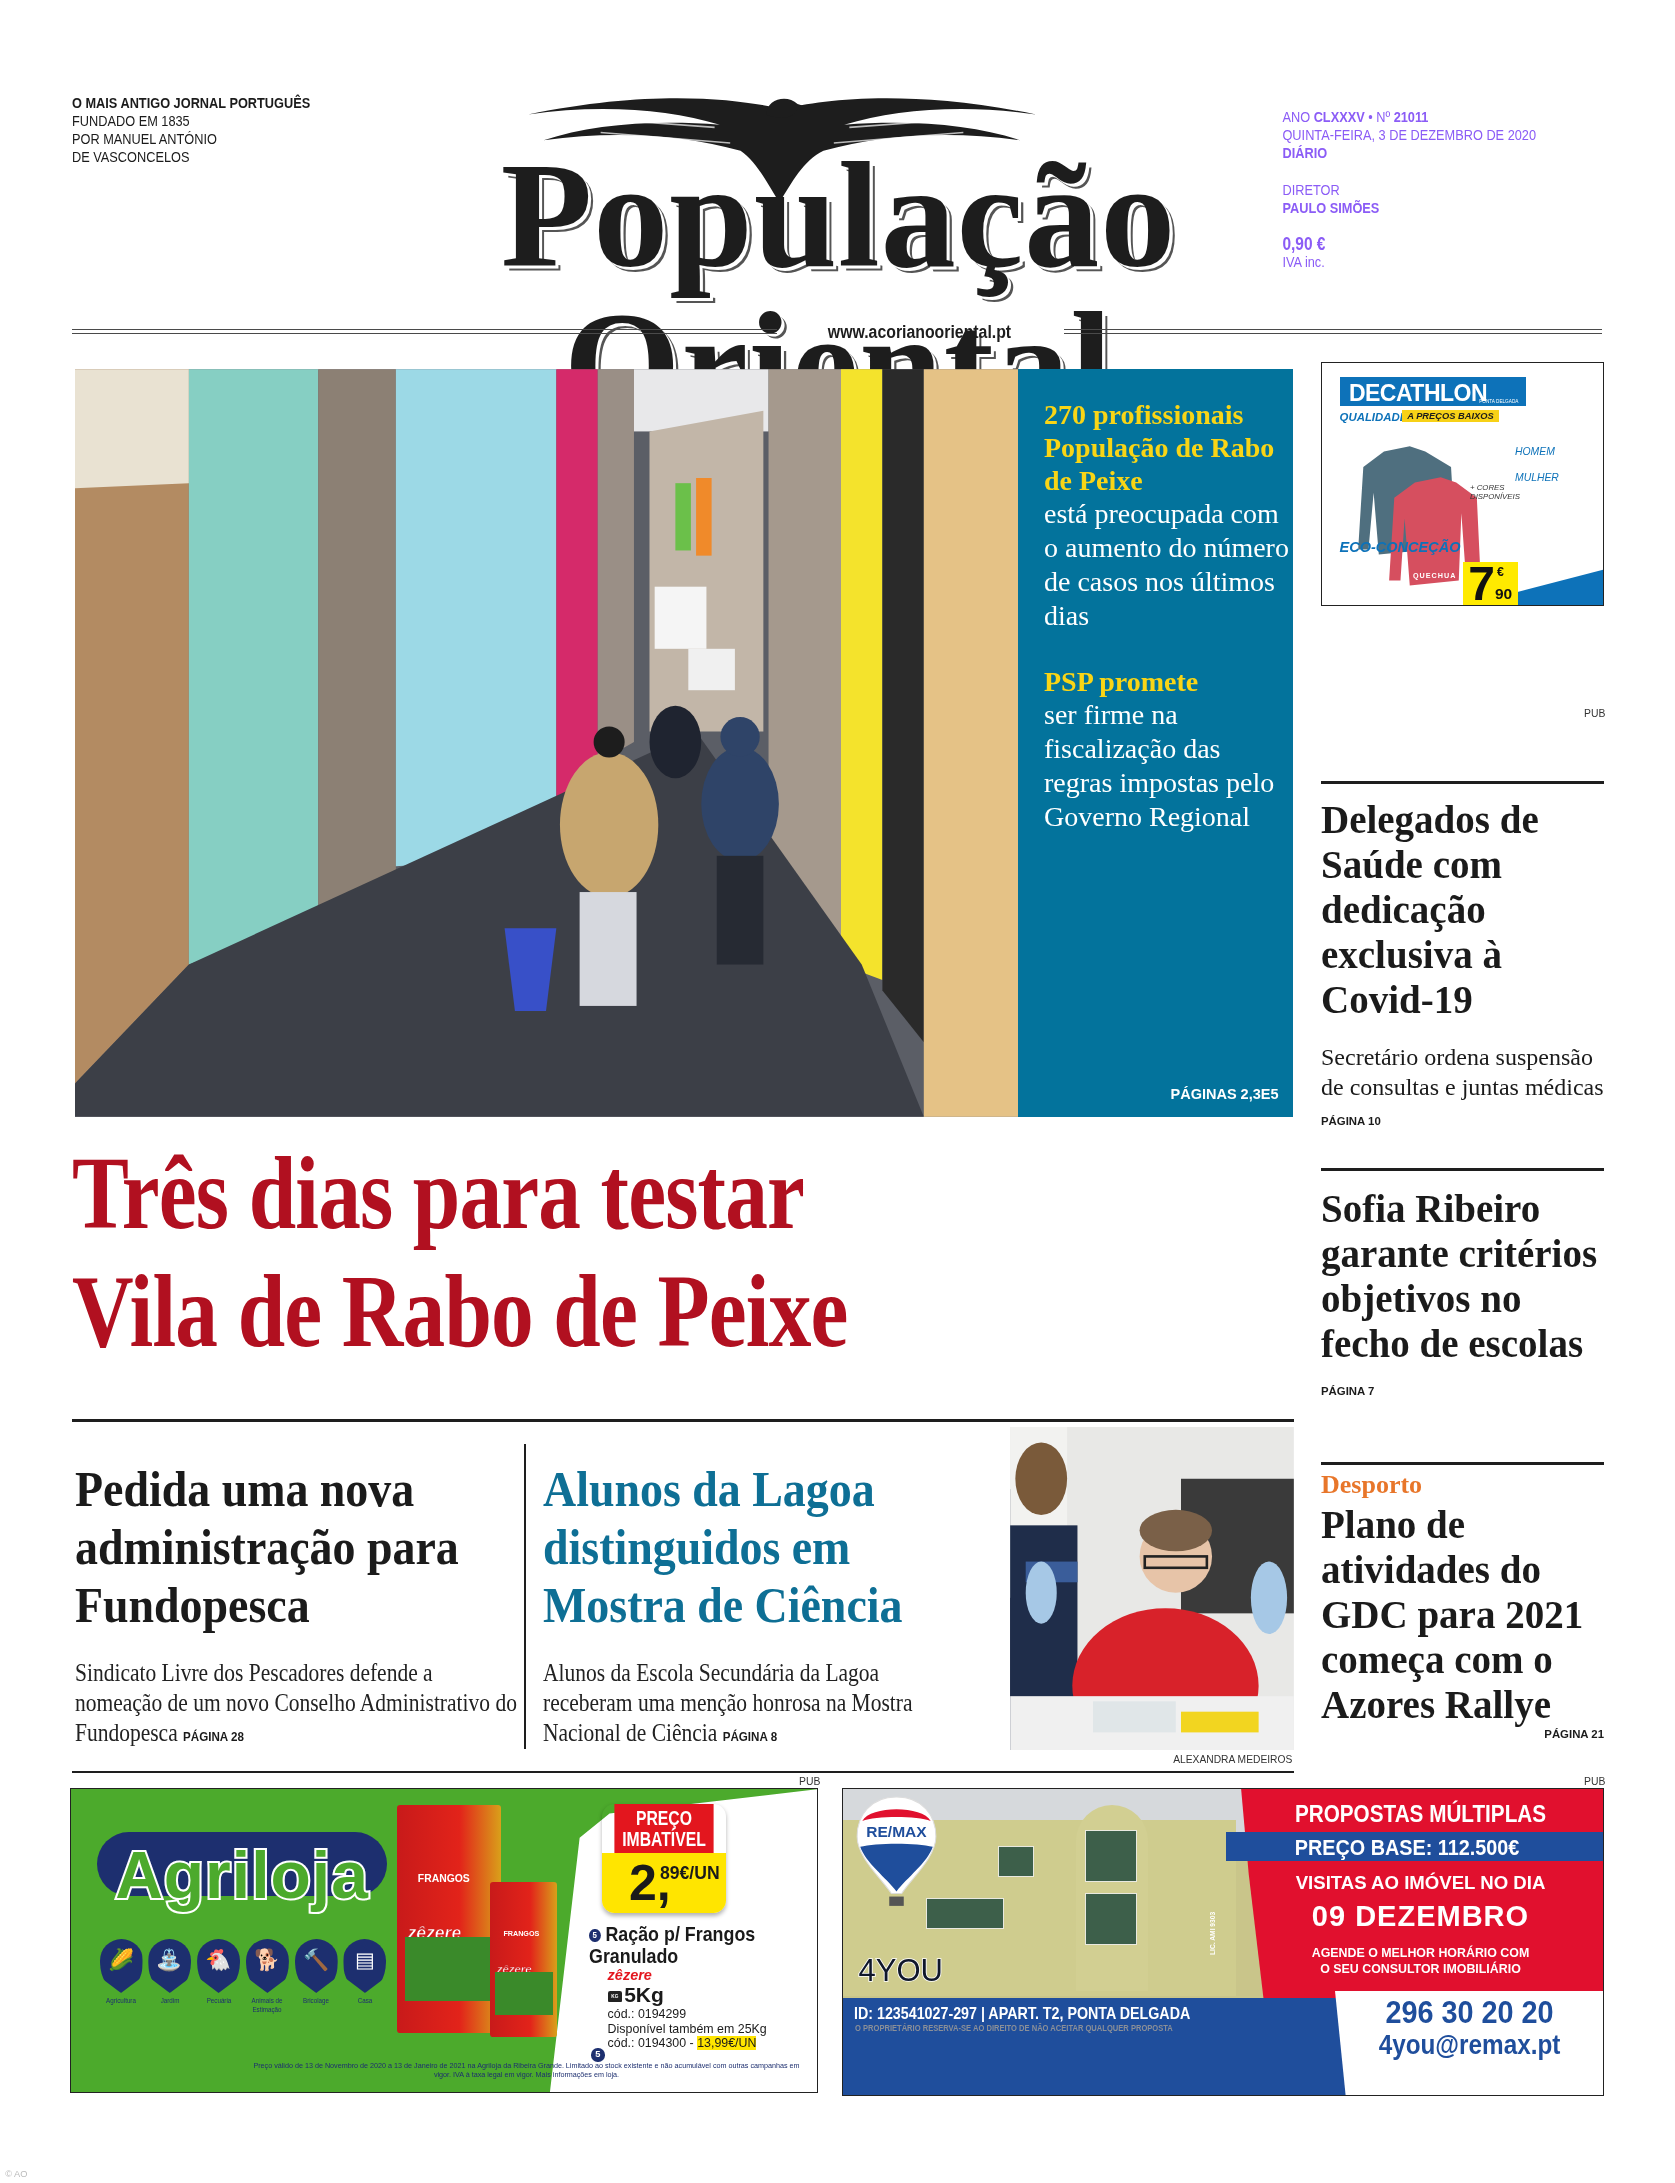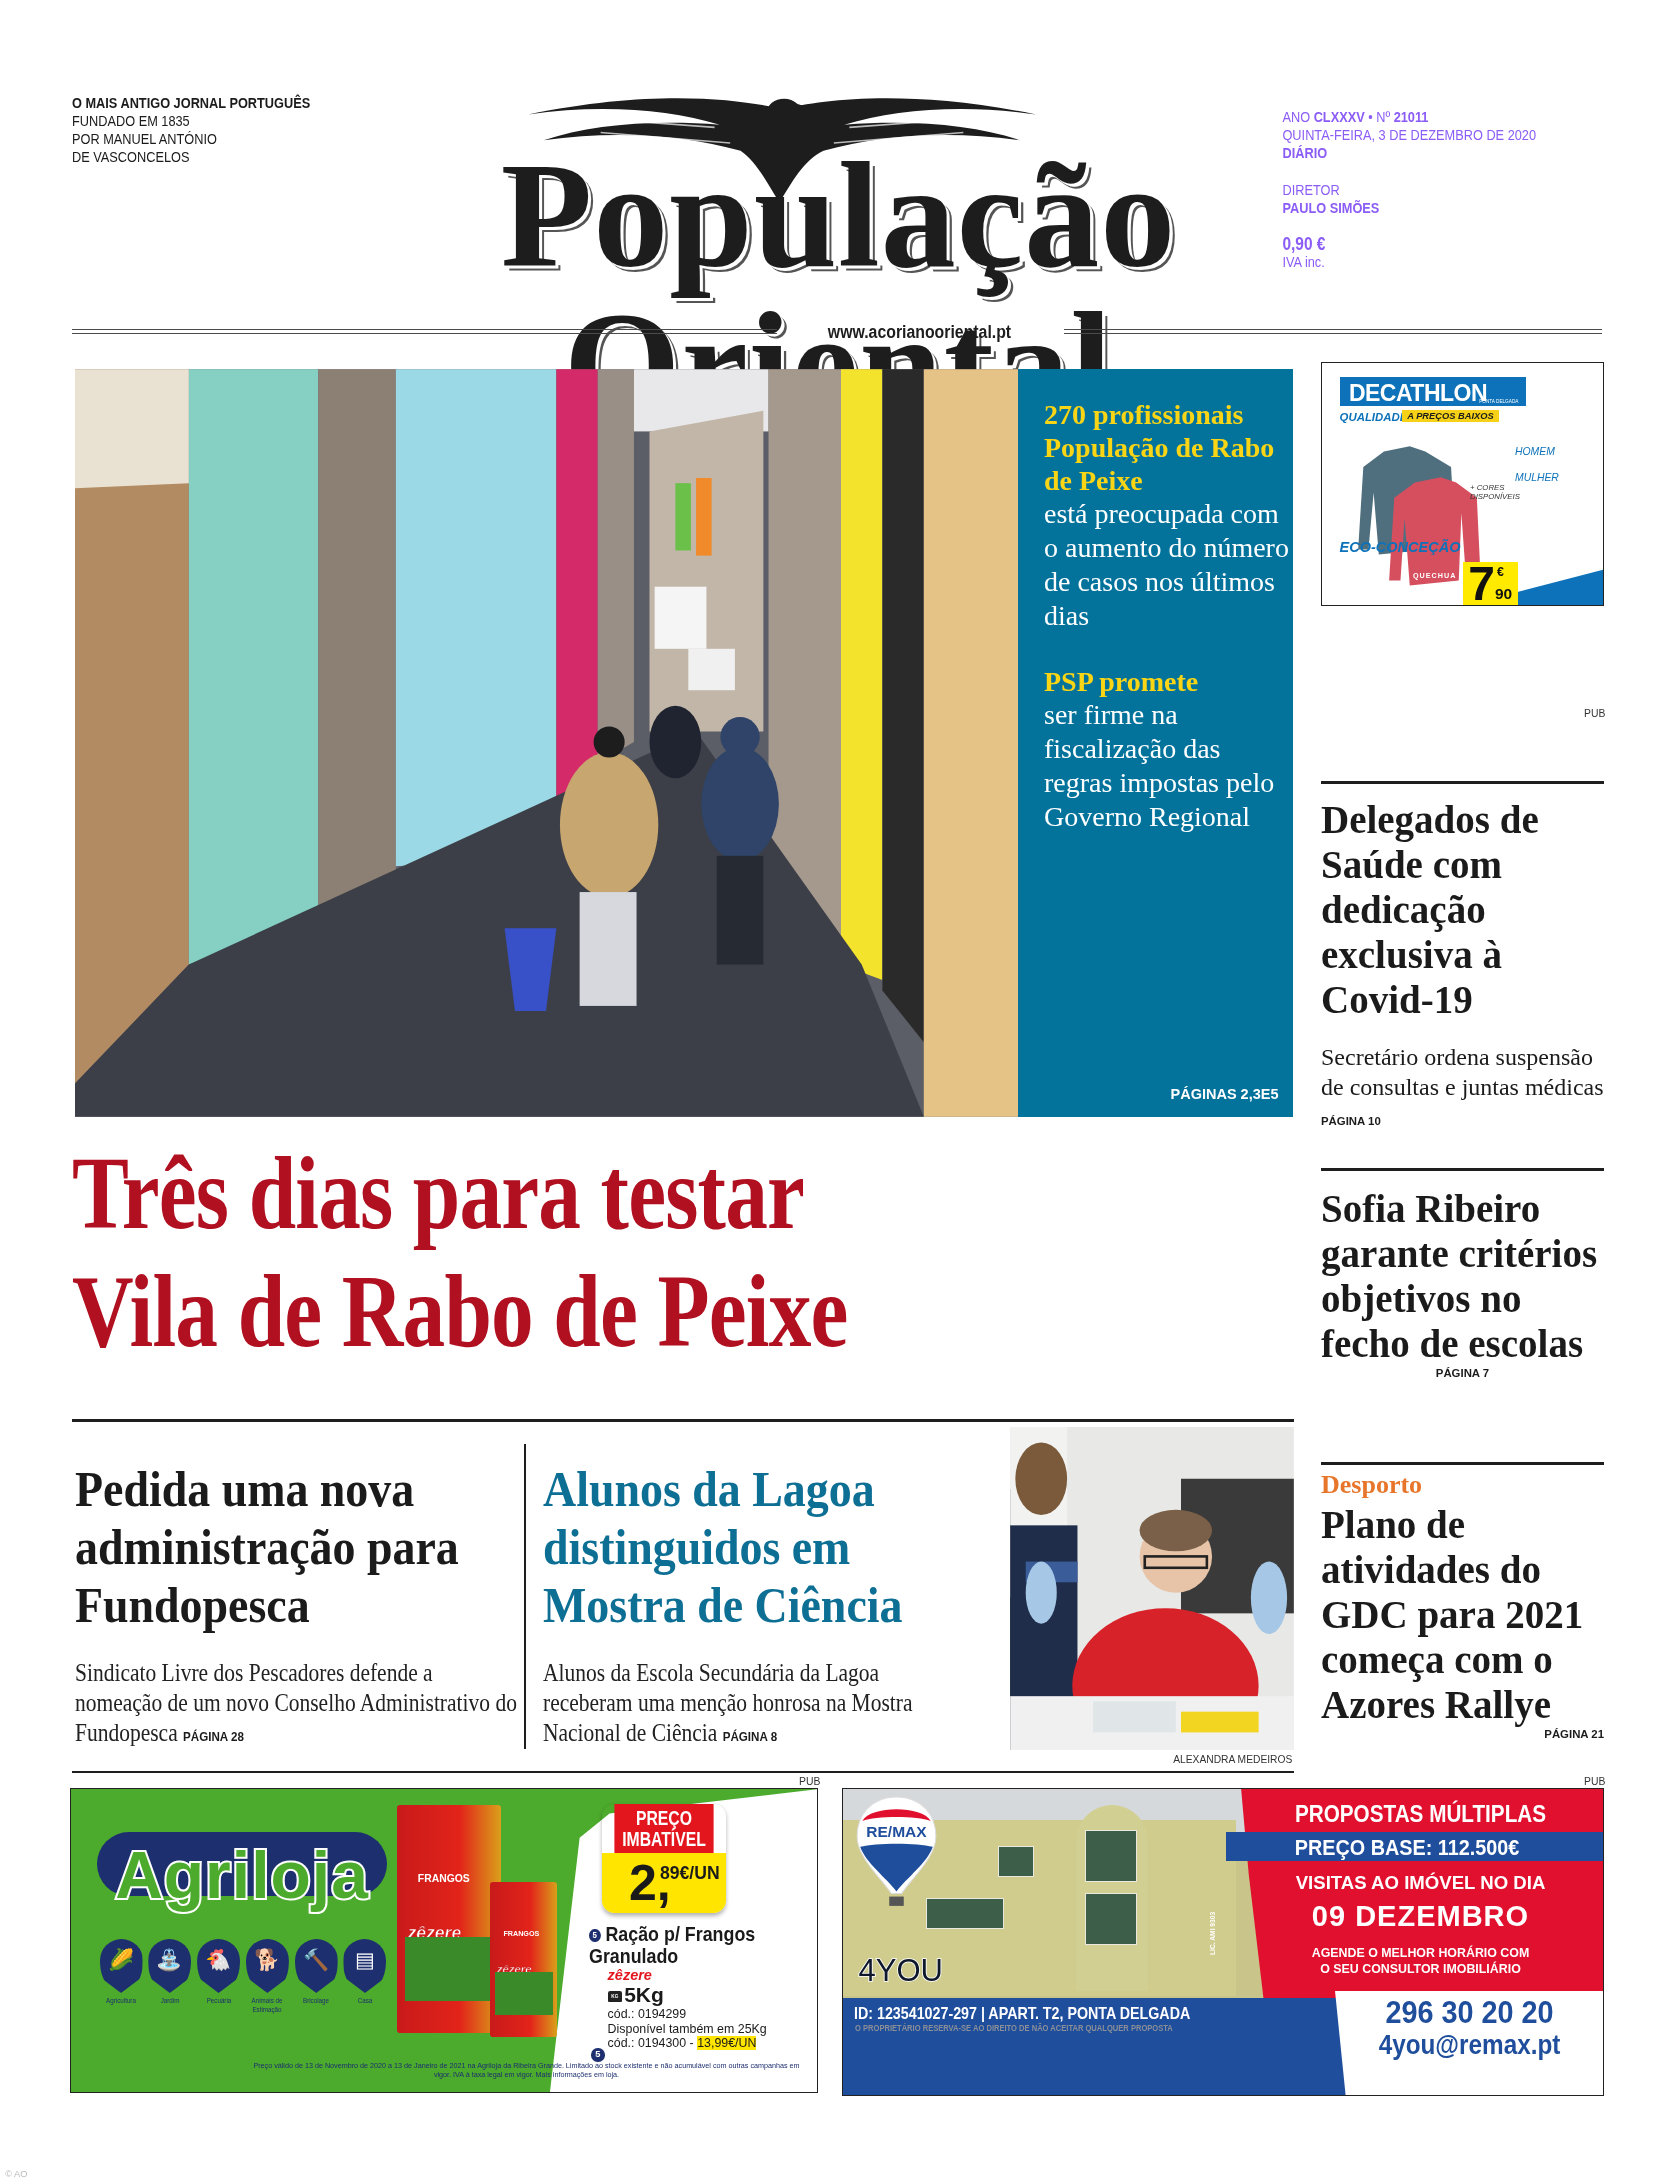--- a/index.html
+++ b/index.html
@@ -277,21 +277,21 @@
 
 <div class="abs rule-h" style="left:1321px; top:781px; width:283px;"></div>
 <div class="abs" style="left:1321px; top:797px; width:283px;">
   <div class="rcol-hl">Delegados de Saúde com dedicação exclusiva à Covid-19</div>
   <div class="rcol-sub" style="margin-top:19.7px;"><span>Secretário ordena suspensão de consultas e juntas médicas</span> <span class="pg" style="font-size:11.4px;margin-top:18px;">PÁGINA 10</span></div>
 </div>
 
 <div class="abs rule-h" style="left:1321px; top:1168px; width:283px;"></div>
 <div class="abs" style="left:1321px; top:1186px; width:283px;">
   <div class="rcol-hl">Sofia Ribeiro garante critérios objetivos no fecho de escolas</div>
-  <div class="pg" style="text-align:center; font-size:11.4px; margin-top:1px;">PÁGINA 7</div>
+  <div class="pg" style="text-align:left; font-size:11.4px; margin-top:19px;">PÁGINA 7</div>
 </div>
 
 <div class="abs rule-h" style="left:1321px; top:1462px; width:283px;"></div>
 <div class="abs" style="left:1321px; top:1470px; width:283px;">
   <div class="section-tag">Desporto</div>
   <div class="rcol-hl" style="margin-top:2.1px;">Plano de atividades do GDC para 2021 começa com o Azores Rallye</div>
   <div class="pg" style="text-align:right; font-size:11.4px; margin-top:1px;">PÁGINA 21</div>
 </div>
 
 <div class="abs pub" style="left:799px; top:1776px;">PUB</div>

